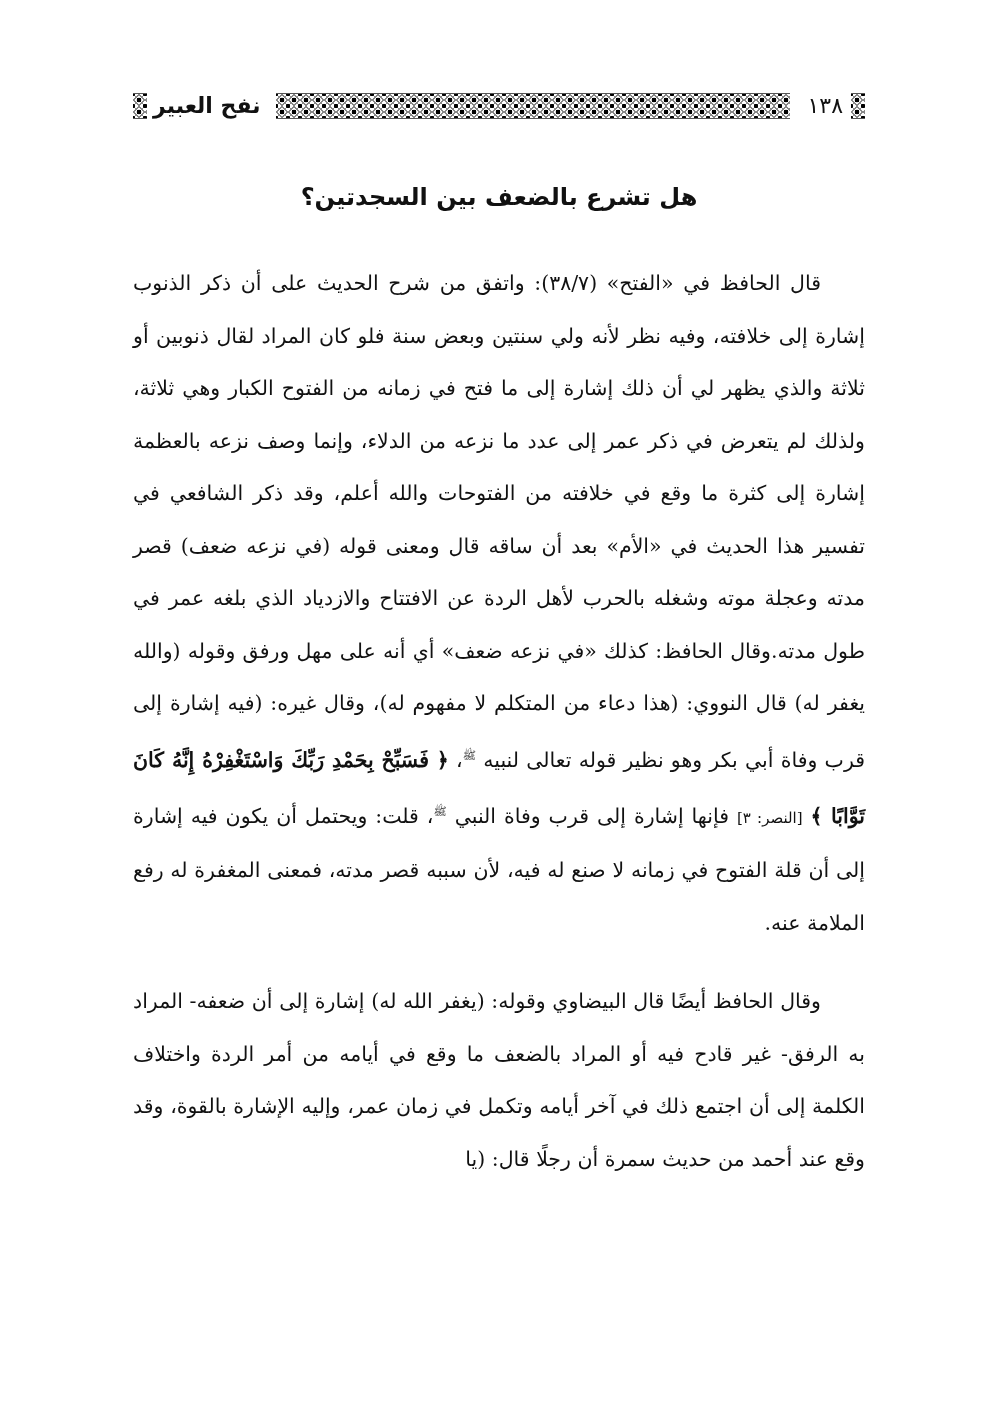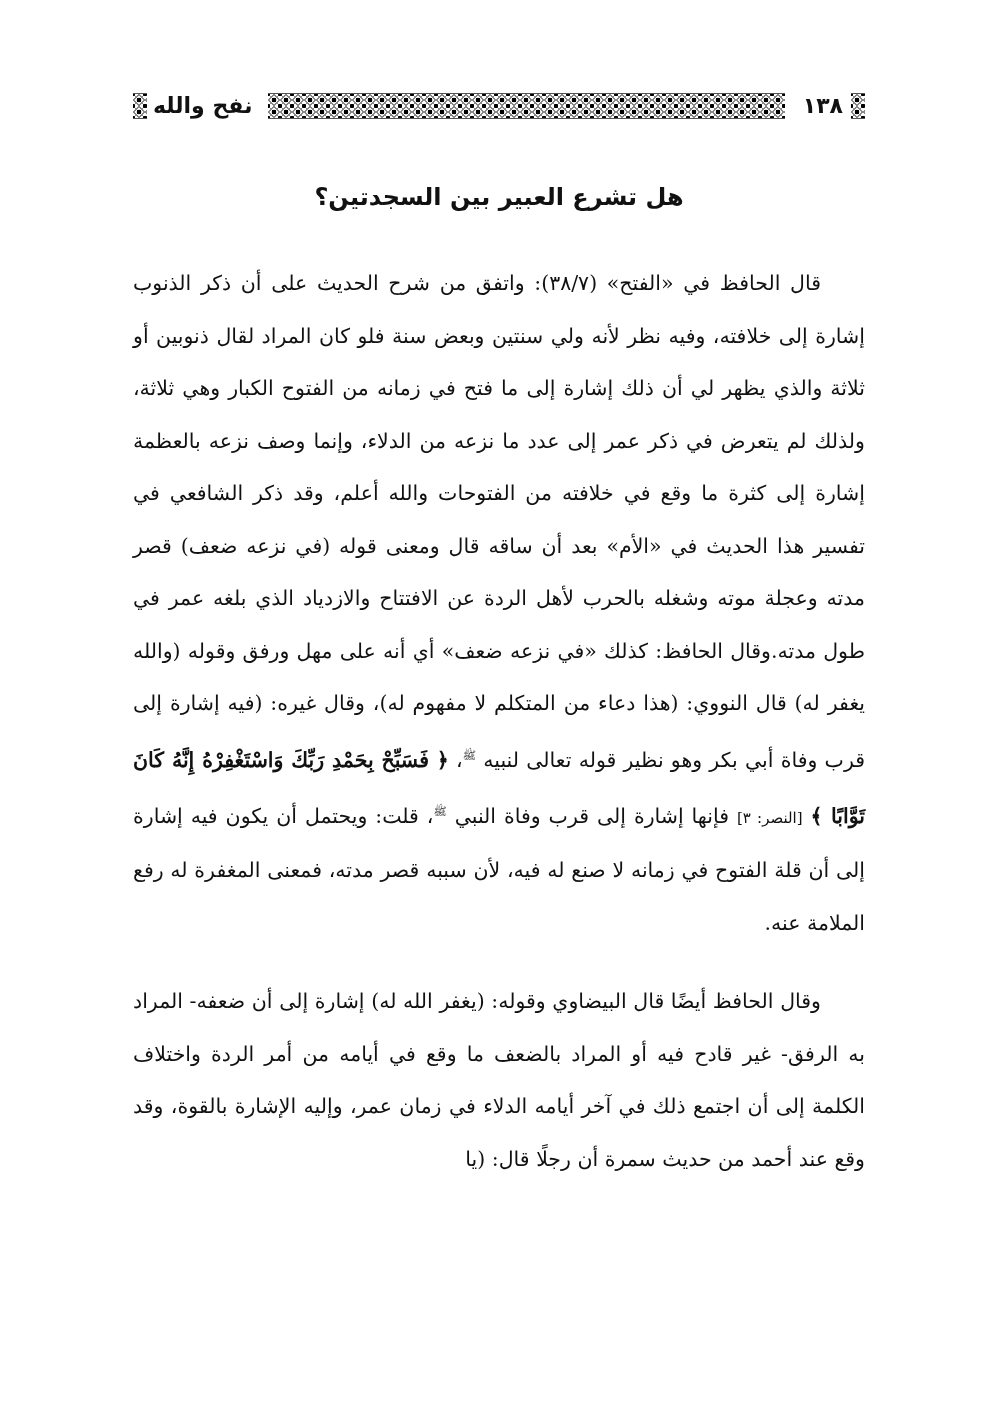--- a/index.html
+++ b/index.html
@@ -42,21 +42,21 @@
         repeating-linear-gradient(45deg, #888 0 1px, transparent 1px 4px),
         repeating-linear-gradient(-45deg, #888 0 1px, transparent 1px 4px);
       background-size: 12px 12px;
       border-top: 1px solid #555;
       border-bottom: 1px solid #555;
     }
     .orn-small { width: 14px; }
     .orn-long { flex: 1; margin: 0 10px; }
     .page-num {
       font-family: "DejaVu Sans", "Liberation Sans", sans-serif;
-      font-weight: bold;
+      font-weight: normal;
       font-size: 22px;
       margin: 0 8px;
       line-height: 1;
     }
     .book-title {
       font-family: "DejaVu Sans", "Liberation Sans", sans-serif;
       font-weight: bold;
       font-size: 22px;
       margin: 0 6px;
       line-height: 1;
@@ -85,22 +85,22 @@
     .ref { font-size: 15px; }
   </style>
 </head>
 <body>
 
 <div class="page">
   <div class="header">
     <div class="orn orn-small"></div>
     <span class="page-num">١٣٨</span>
     <div class="orn orn-long"></div>
-    <span class="book-title">نفح والله</span>
+    <span class="book-title">نفح العبير</span>
     <div class="orn orn-small"></div>
   </div>
 
-  <div class="heading">هل تشرع العبير بين السجدتين؟</div>
+  <div class="heading">هل تشرع بالضعف بين السجدتين؟</div>
 
   <p class="para"><span class="indent"></span><span>قال الحافظ في «الفتح» (٣٨/٧): واتفق من شرح الحديث على أن ذكر الذنوب إشارة إلى خلافته، وفيه نظر لأنه ولي سنتين وبعض سنة فلو كان المراد لقال ذنوبين أو ثلاثة والذي يظهر لي أن ذلك إشارة إلى ما فتح في زمانه من الفتوح الكبار وهي ثلاثة، ولذلك لم يتعرض في ذكر عمر إلى عدد ما نزعه من الدلاء، وإنما وصف نزعه بالعظمة إشارة إلى كثرة ما وقع في خلافته من الفتوحات والله أعلم، وقد ذكر الشافعي في تفسير هذا الحديث في «الأم» بعد أن ساقه قال ومعنى قوله (في نزعه ضعف) قصر مدته وعجلة موته وشغله بالحرب لأهل الردة عن الافتتاح والازدياد الذي بلغه عمر في طول مدته.وقال الحافظ: كذلك «في نزعه ضعف» أي أنه على مهل ورفق وقوله (والله يغفر له) قال النووي: (هذا دعاء من المتكلم لا مفهوم له)، وقال غيره: (فيه إشارة إلى قرب وفاة أبي بكر وهو نظير قوله تعالى لنبيه</span> <span class="honorific">ﷺ</span><span>، </span><span class="quran">﴿ فَسَبِّحْ بِحَمْدِ رَبِّكَ وَاسْتَغْفِرْهُ إِنَّهُ كَانَ تَوَّابًا ﴾</span> <span class="ref">[النصر: ٣]</span><span> فإنها إشارة إلى قرب وفاة النبي</span> <span class="honorific">ﷺ</span><span>، </span><span class="bold">قلت:</span><span> ويحتمل أن يكون فيه إشارة إلى أن قلة الفتوح في زمانه لا صنع له فيه، لأن سببه قصر مدته، فمعنى المغفرة له رفع الملامة عنه.</span></p>
 
-  <p class="para"><span class="indent"></span><span>وقال الحافظ أيضًا قال البيضاوي وقوله: (يغفر الله له) إشارة إلى أن ضعفه- المراد به الرفق- غير قادح فيه أو المراد بالضعف ما وقع في أيامه من أمر الردة واختلاف الكلمة إلى أن اجتمع ذلك في آخر أيامه الدلاء في زمان عمر، وإليه الإشارة بالقوة، وقد وقع عند أحمد من حديث سمرة أن رجلًا قال: (يا</span></p>
+  <p class="para"><span class="indent"></span><span>وقال الحافظ أيضًا قال البيضاوي وقوله: (يغفر الله له) إشارة إلى أن ضعفه- المراد به الرفق- غير قادح فيه أو المراد بالضعف ما وقع في أيامه من أمر الردة واختلاف الكلمة إلى أن اجتمع ذلك في آخر أيامه وتكمل في زمان عمر، وإليه الإشارة بالقوة، وقد وقع عند أحمد من حديث سمرة أن رجلًا قال: (يا</span></p>
 </div>
 
 </body></html>

